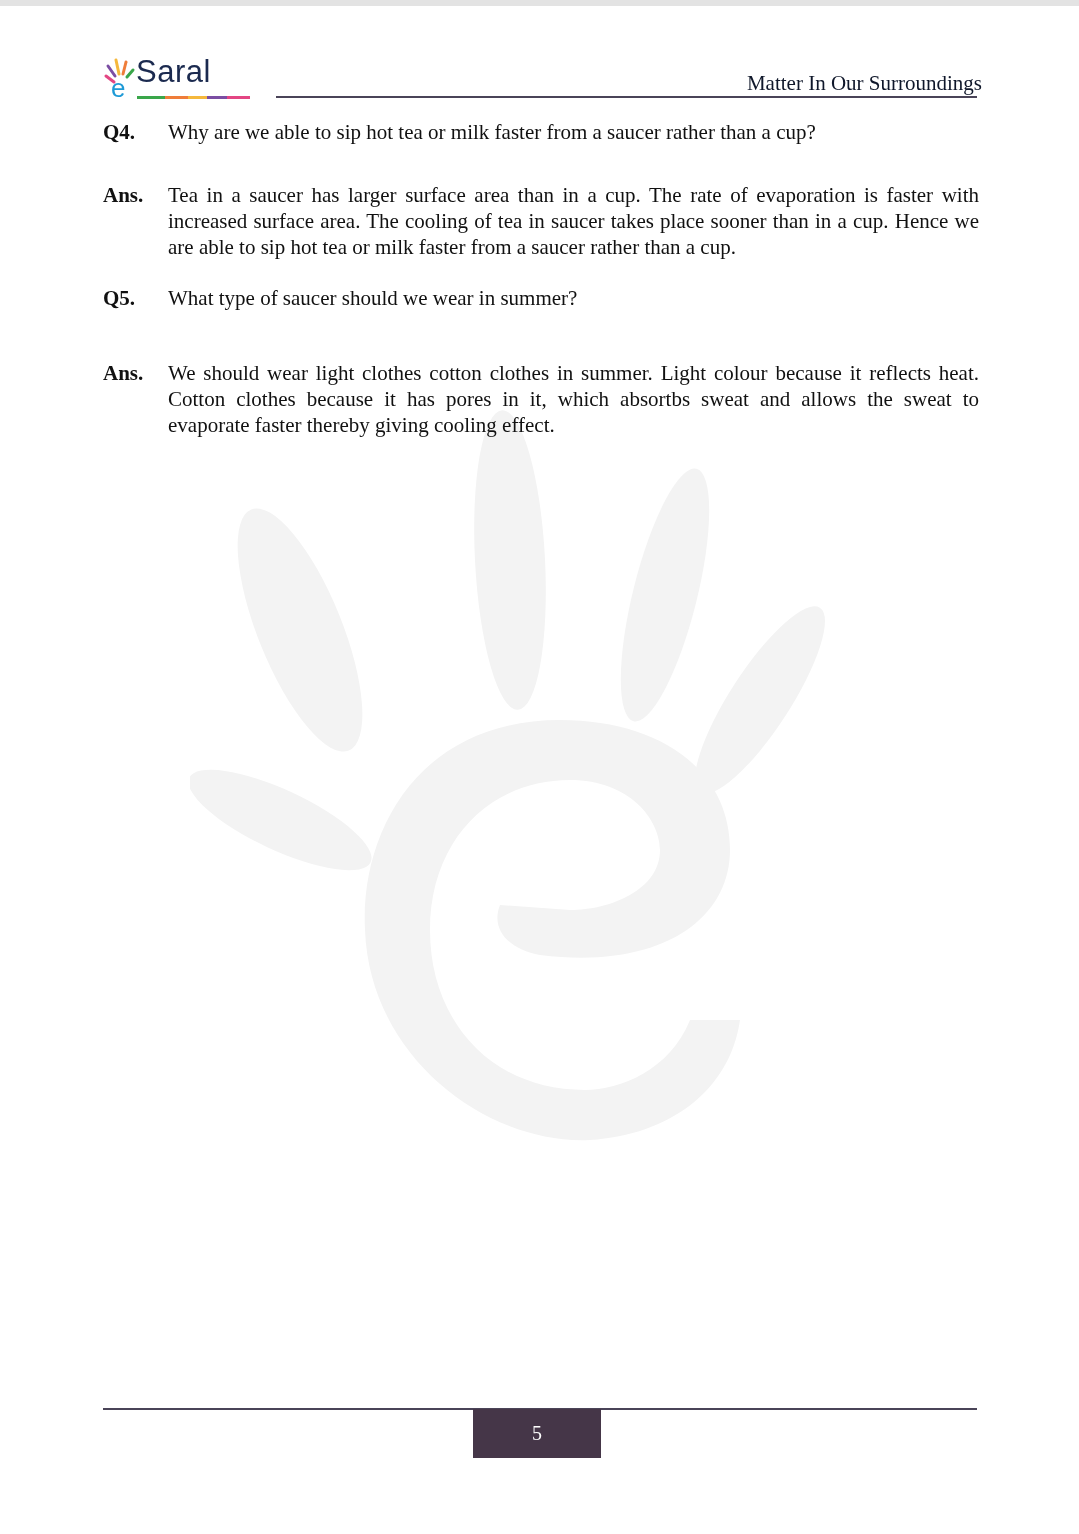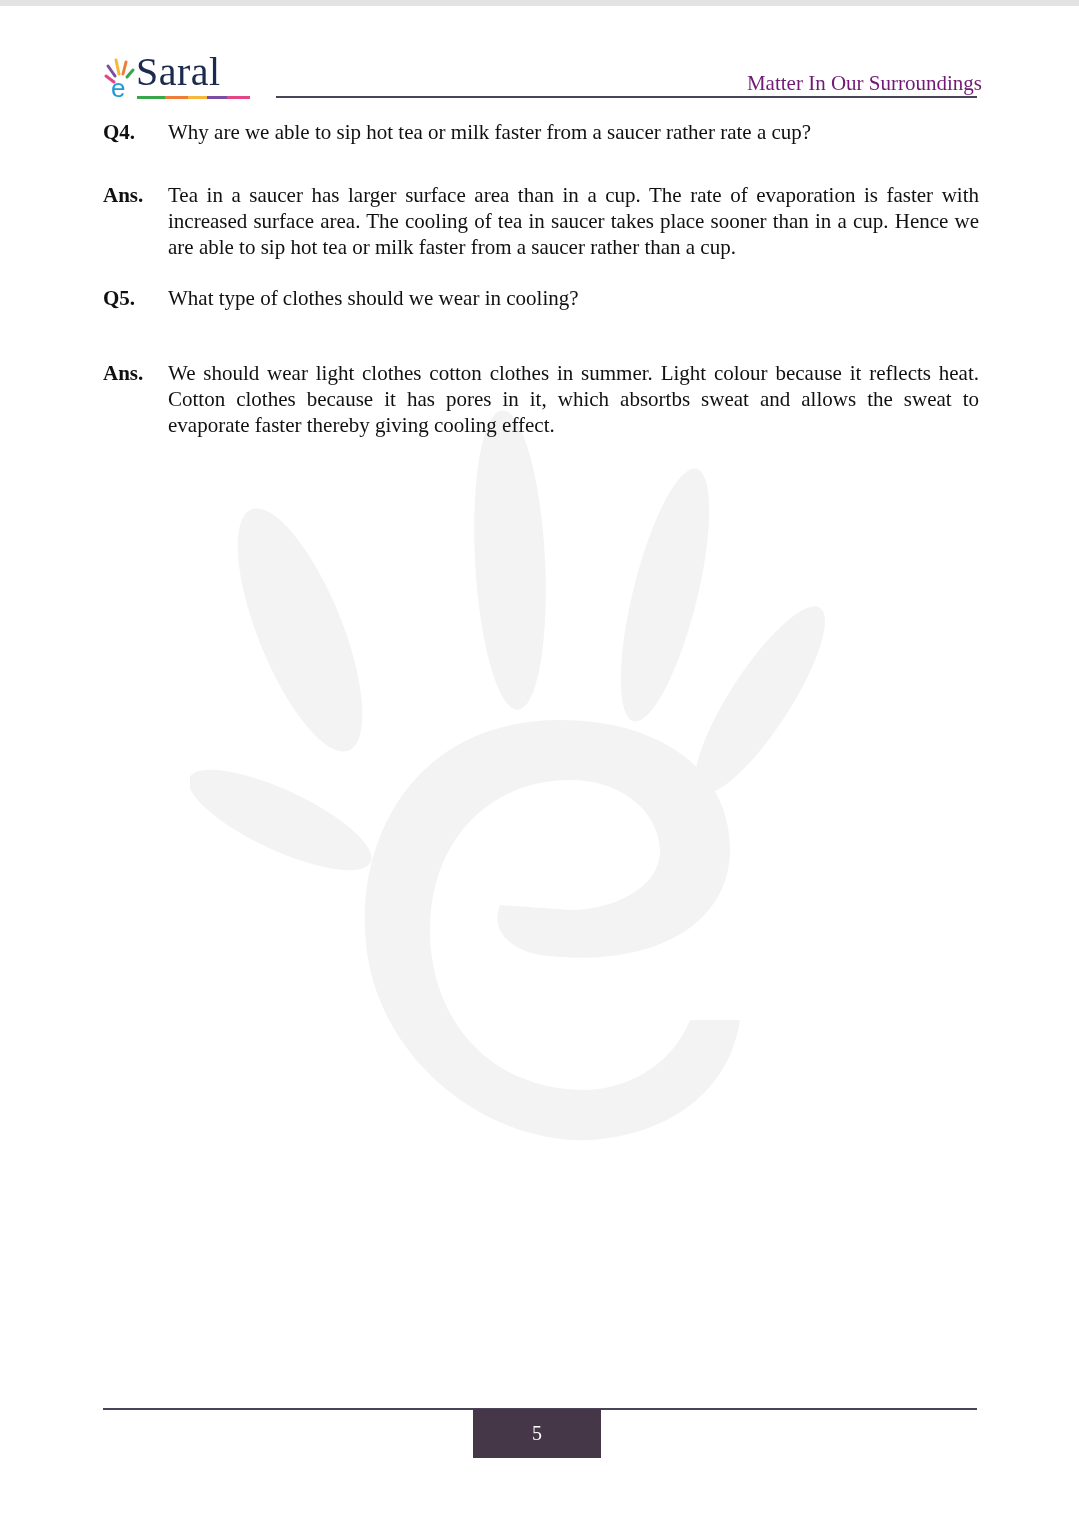--- a/index.html
+++ b/index.html
@@ -6,26 +6,26 @@
   body {
     width: 1079px; height: 1534px; position: relative; overflow: hidden;
     background: #ffffff;
     font-family: "Liberation Serif", serif;
     color: #111111;
   }
   .topbar { position: absolute; left: 0; top: 0; width: 1079px; height: 6px; background: #e3e3e3; }
   .logo { position: absolute; left: 102px; top: 52px; width: 150px; height: 48px; }
   .logo-text {
     position: absolute; left: 34px; top: -4px;
-    font-family: Liberation Serif, serif; font-size: 40px; color: #1b2a4f;
+    font-family: Liberation Sans, sans-serif; font-size: 31px; color: #1b2a4f;
     letter-spacing: 0.5px; line-height: 48px; text-align: center;
   }
   .logo-underline { position: absolute; left: 35px; top: 44px; width: 113px; height: 3px;
     background: linear-gradient(90deg,#3aa64a 0 25%,#ef7d3a 25% 45%,#f5b83c 45% 62%,#7b4ea3 62% 80%,#e34683 80% 100%); }
-  .header-title { position: absolute; right: 97px; top: 71px; font-size: 21px; color: #701a75; }
+  .header-title { position: absolute; right: 97px; top: 71px; font-size: 21px; color: #0f172a; }
   .header-rule { position: absolute; left: 276px; top: 96px; width: 701px; height: 2px; background: #4a4458; }
   .block { position: absolute; left: 103px; width: 876px; display: flex; font-size: 21px; line-height: 26px; }
   .label { width: 65px; flex: none; font-weight: bold; }
   .text { flex: 1; text-align: justify; }
   .watermark { position: absolute; left: 190px; top: 410px; width: 650px; height: 740px; }
   .footer-rule { position: absolute; left: 103px; top: 1408px; width: 874px; height: 2px; background: #4a4458; }
   .page-box { position: absolute; left: 473px; top: 1409px; width: 128px; height: 49px; background: #453648;
     color: #fff; font-size: 20px; display: flex; align-items: center; justify-content: center; }
 </style>
 </head>
@@ -55,29 +55,29 @@
     <ellipse cx="320" cy="150" rx="35" ry="150" transform="rotate(-3 320 150)"></ellipse>
     <ellipse cx="475" cy="185" rx="32" ry="130" transform="rotate(14 475 185)"></ellipse>
     <ellipse cx="570" cy="290" rx="30" ry="110" transform="rotate(33 570 290)"></ellipse>
     <ellipse cx="90" cy="410" rx="30" ry="100" transform="rotate(-65 90 410)"></ellipse>
     <path d="M 370 310 C 230 310 170 420 175 520 C 180 650 300 735 400 730 C 480 725 540 680 550 610 L 500 610 C 480 660 430 680 395 680 C 300 680 240 610 240 520 C 240 430 300 370 380 370 C 440 370 470 410 470 440 C 470 480 420 500 380 500 L 310 495 C 300 520 320 540 350 545 C 470 560 540 510 540 440 C 540 360 470 310 370 310 Z"></path>
   </g>
 </svg>
 
 <div class="block" style="top:119px;">
   <span class="label">Q4.</span>
-  <span class="text">Why are we able to sip hot tea or milk faster from a saucer rather rate a cup?</span>
+  <span class="text">Why are we able to sip hot tea or milk faster from a saucer rather than a cup?</span>
 </div>
 <div class="block" style="top:182px;">
   <span class="label">Ans.</span>
   <span class="text">Tea in a saucer has larger surface area than in a cup. The rate of evaporation is faster with increased surface area. The cooling of tea in saucer takes place sooner than in a cup. Hence we are able to sip hot tea or milk faster from a saucer rather than a cup.</span>
 </div>
 <div class="block" style="top:285px;">
   <span class="label">Q5.</span>
-  <span class="text">What type of clothes should we wear in cooling?</span>
+  <span class="text">What type of saucer should we wear in summer?</span>
 </div>
 <div class="block" style="top:360px;">
   <span class="label">Ans.</span>
   <span class="text">We should wear light clothes cotton clothes in summer. Light colour because it reflects heat. Cotton clothes because it has pores in it, which absortbs sweat and allows the sweat to evaporate faster thereby giving cooling effect.</span>
 </div>
 
 <div class="footer-rule"></div>
 <div class="page-box">
   <span>5</span>
 </div>

